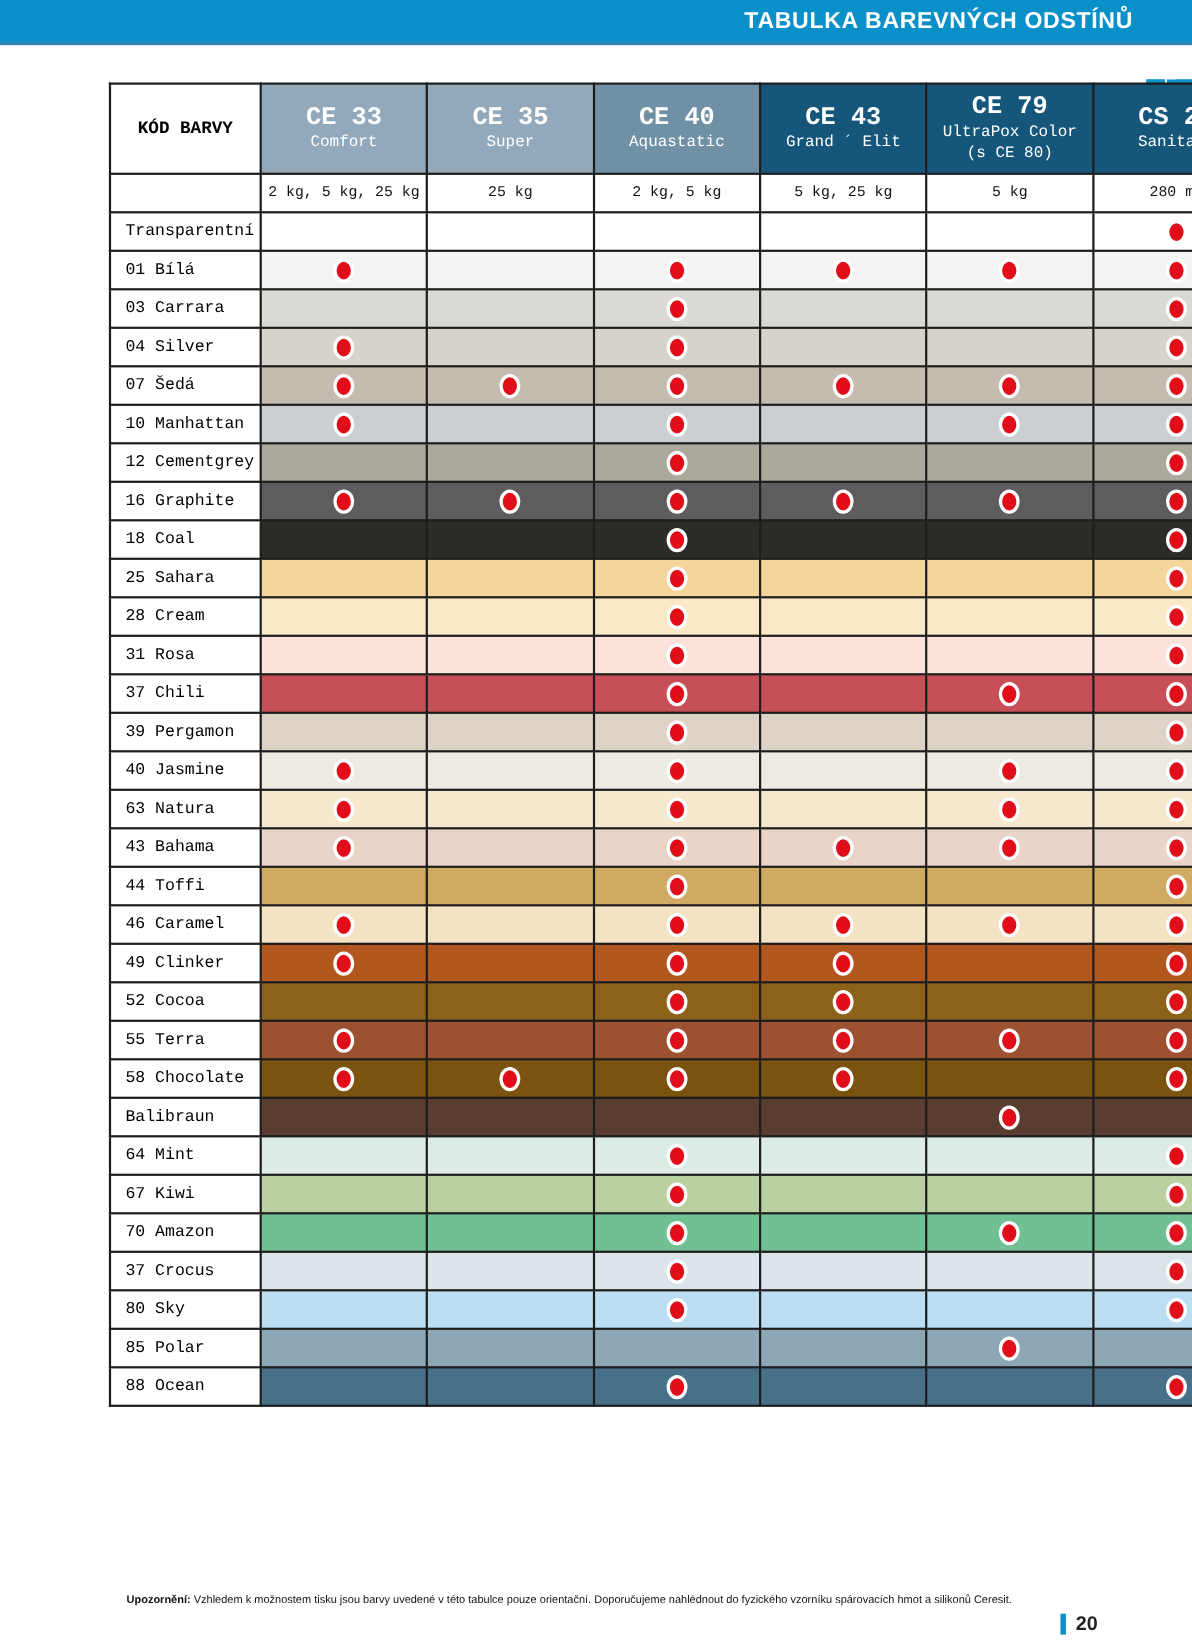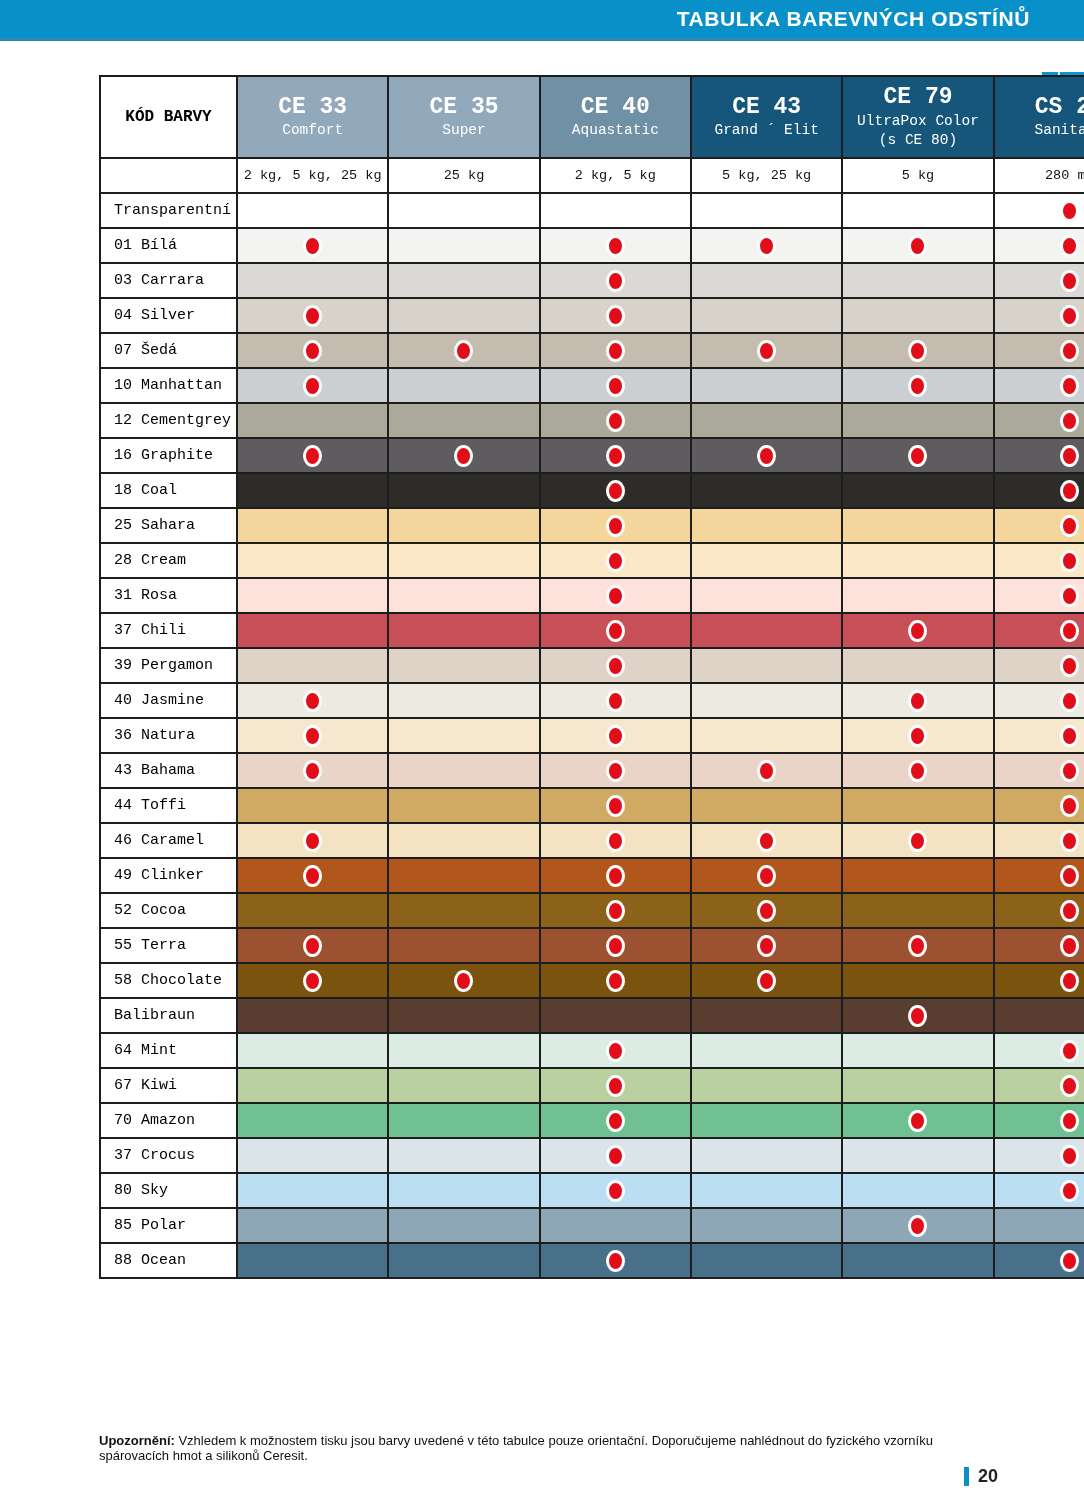--- a/index.html
+++ b/index.html
@@ -43,21 +43,21 @@
     background:#ffffff;text-align:left;padding-left:13px;
     font-size:15px;color:#000;white-space:nowrap;
   }
   .dot{
     display:inline-block;width:13px;height:16px;border-radius:50%;
     background:#e10d18;border:3px solid #ffffff;vertical-align:middle;
   }
   
   .note{
     position:absolute;left:99px;top:1433px;width:880px;
-    font-size:13px;color:#111;margin:0;
+    font-size:10px;color:#111;margin:16px;
   }
   .note b{font-weight:700;}
   
   .pageno{
     position:absolute;left:964px;top:1466px;
     display:flex;align-items:center;gap:9px;
   }
   .pageno .bar{width:5px;height:19px;background:#0a90c8;}
   .pageno span.num{font-size:18px;font-weight:700;color:#222;}
 </style>
@@ -251,21 +251,21 @@
       <tr>
         <td class="label">40 Jasmine</td>
         <td style="background: rgb(237, 234, 225);"><span class="dot" style="background: rgb(225, 13, 24);"></span></td>
         <td style="background: rgb(237, 234, 225);"></td>
         <td style="background: rgb(237, 234, 225);"><span class="dot" style="background: rgb(225, 13, 24);"></span></td>
         <td style="background: rgb(237, 234, 225);"></td>
         <td style="background: rgb(237, 234, 225);"><span class="dot" style="background: rgb(225, 13, 24);"></span></td>
         <td style="background: rgb(237, 234, 225);"><span class="dot" style="background: rgb(225, 13, 24);"></span></td>
       </tr>
       <tr>
-        <td class="label">36 Natura</td>
+        <td class="label">63 Natura</td>
         <td style="background: rgb(245, 232, 207);"><span class="dot" style="background: rgb(225, 13, 24);"></span></td>
         <td style="background: rgb(245, 232, 207);"></td>
         <td style="background: rgb(245, 232, 207);"><span class="dot" style="background: rgb(225, 13, 24);"></span></td>
         <td style="background: rgb(245, 232, 207);"></td>
         <td style="background: rgb(245, 232, 207);"><span class="dot" style="background: rgb(225, 13, 24);"></span></td>
         <td style="background: rgb(245, 232, 207);"><span class="dot" style="background: rgb(225, 13, 24);"></span></td>
       </tr>
       <tr>
         <td class="label">43 Bahama</td>
         <td style="background: rgb(233, 212, 199);"><span class="dot" style="background: rgb(225, 13, 24);"></span></td>

